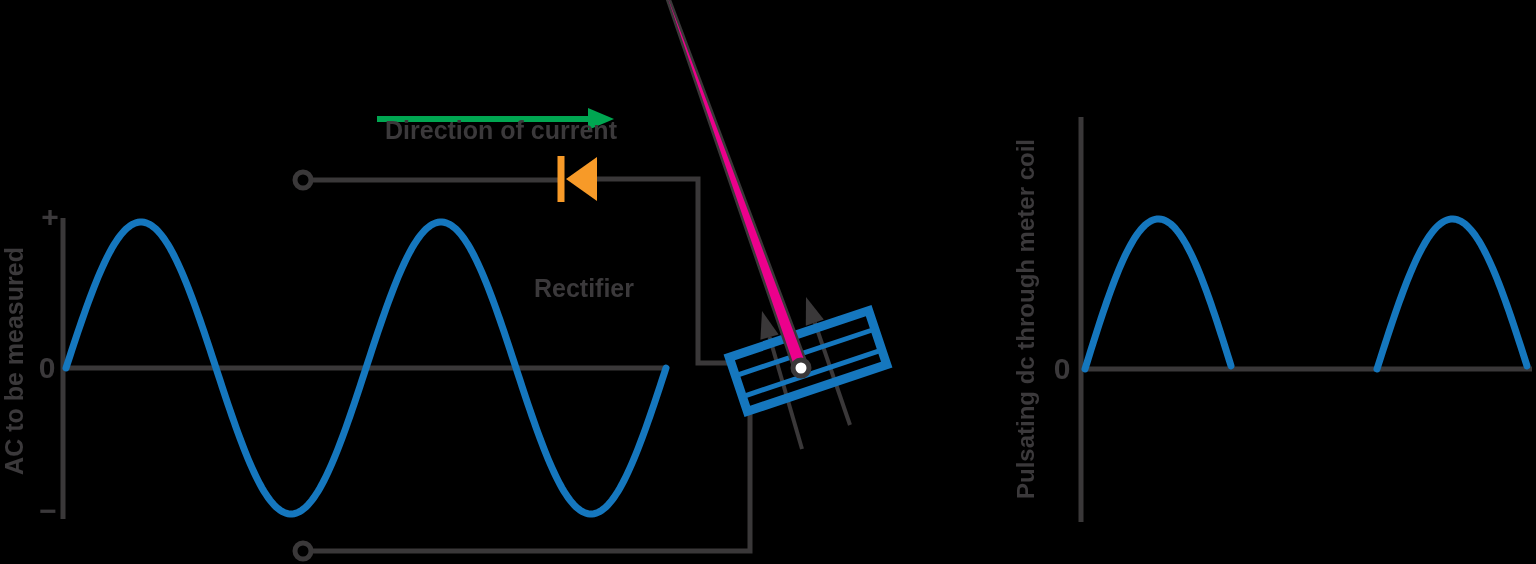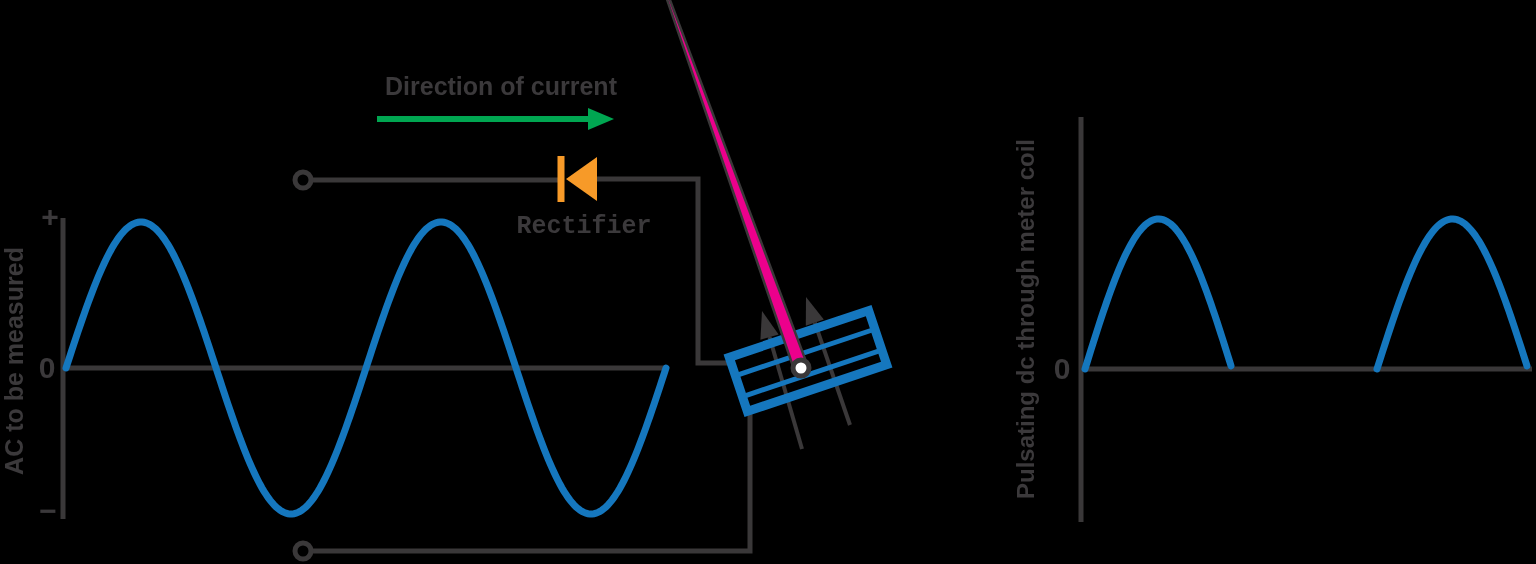--- a/index.html
+++ b/index.html
@@ -13,21 +13,21 @@
   .canvas svg{position:absolute;left:0;top:0;}
   .lbl{
     position:absolute;
     color:var(--text,#3B393B);
     font-weight:700;
     text-align:center;
     line-height:30px;
     white-space:nowrap;
   }
   .tick{font-size:30px;width:40px;height:30px;}
-  .cap{font-size:25px;}
+  .cap{font-size:25px;margin-top:44px;}
   .rot{transform:rotate(-90deg);transform-origin:center center;height:30px;font-size:25px;}
 </style>
 </head>
 <body>
 
 <div class="canvas">
 
   <svg width="1536" height="564" viewBox="0 0 1536 564">
 
     <g>
@@ -80,18 +80,18 @@
   </svg>
 
   <div class="lbl rot" style="left:-186px;top:346px;width:400px;">AC to be measured</div>
 
   <div class="lbl tick" style="left:30px;top:202px;">+</div>
   <div class="lbl tick" style="left:27px;top:353px;">0</div>
   <div class="lbl tick" style="left:28px;top:496px;">−</div>
 
   <div class="lbl cap" style="left:341px;top:71px;width:320px;">Direction of current</div>
 
-  <div class="lbl cap" style="left:484px;top:212px;width:200px;font-family:Liberation Mono, monospace;">Rectifier</div>
+  <div class="lbl cap" style="left:484px;top:229px;width:200px;">Rectifier</div>
 
   <div class="lbl rot" style="left:776px;top:304px;width:500px;font-size:24px;">Pulsating dc through meter coil</div>
 
   <div class="lbl tick" style="left:1042px;top:354px;">0</div>
 </div>
 
 </body></html>

